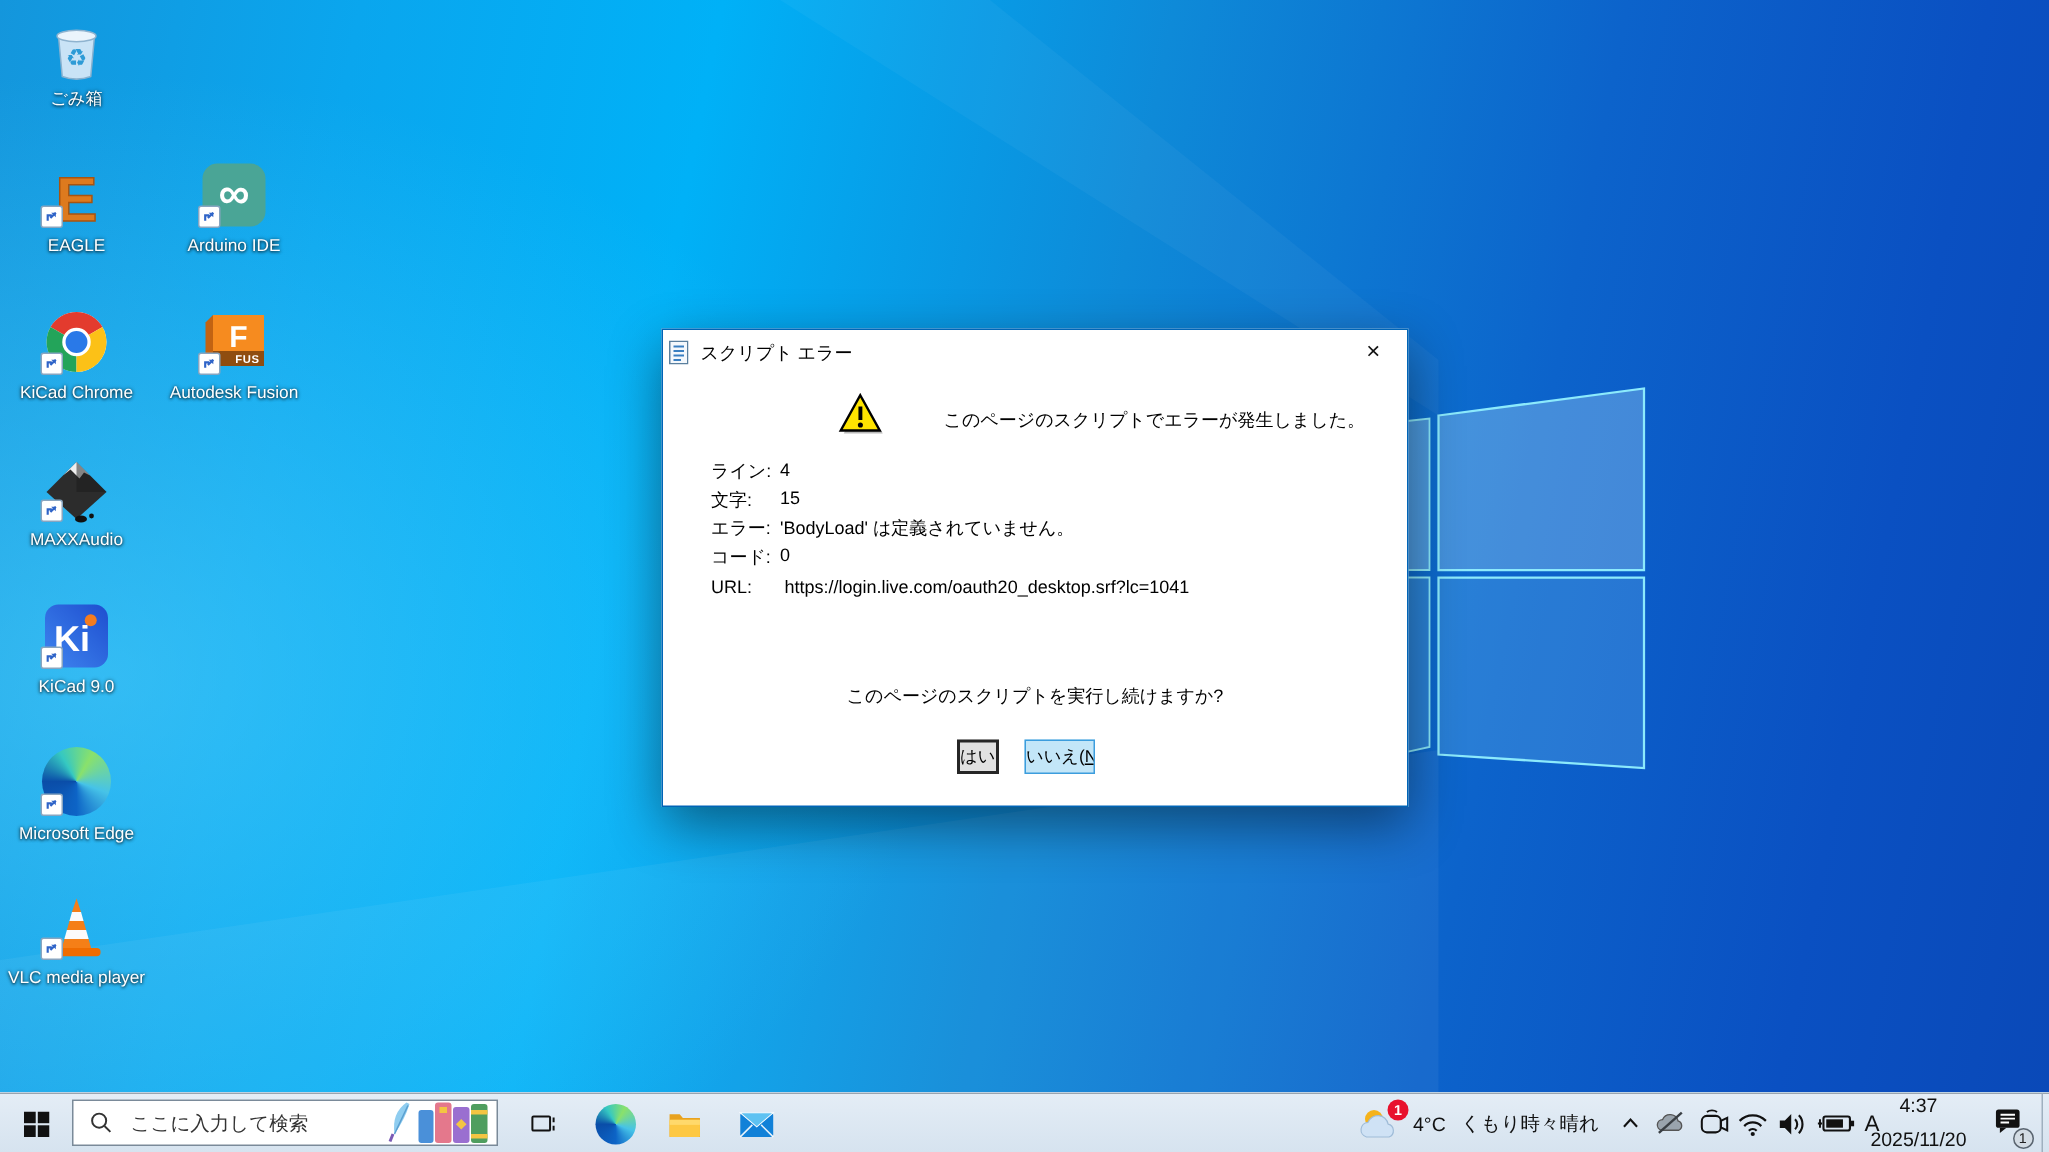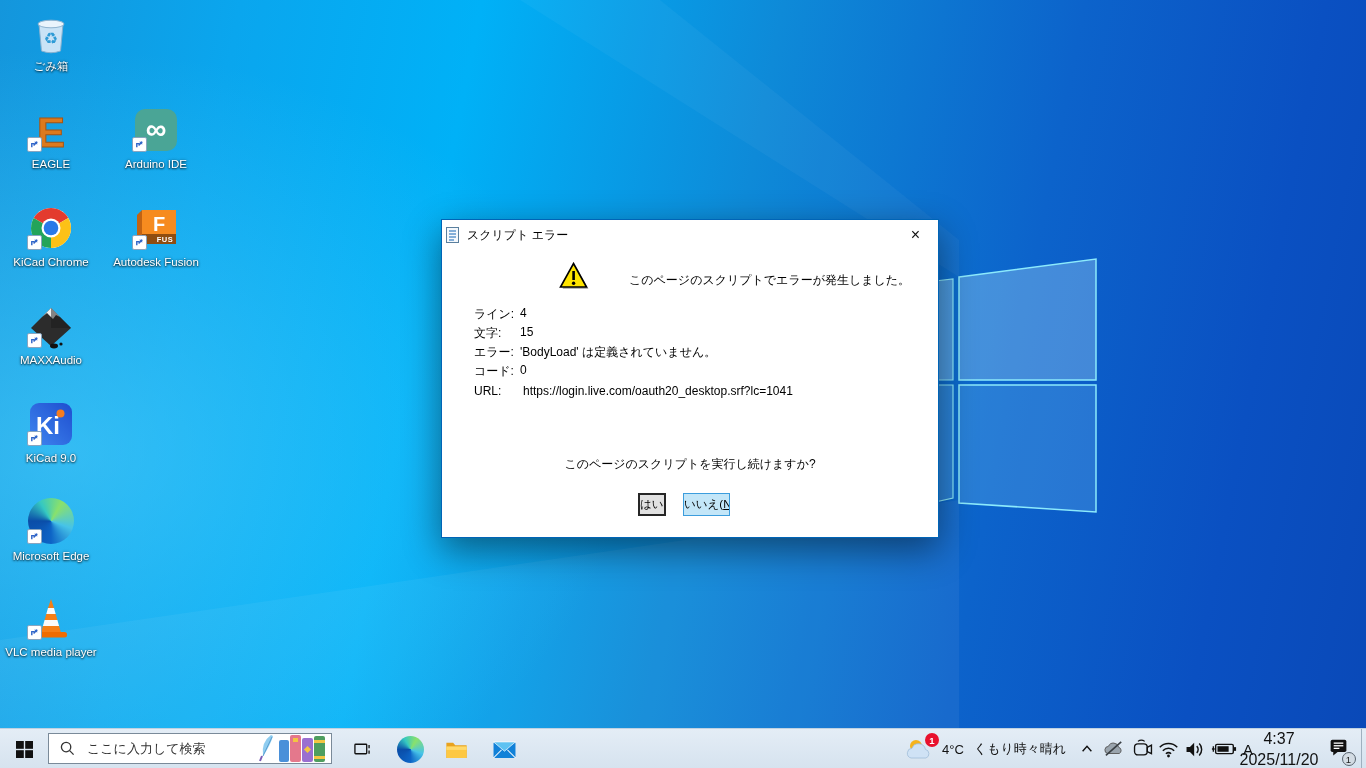--- a/index.html
+++ b/index.html
@@ -51,21 +51,21 @@
     box-sizing:border-box;display:flex;align-items:center;padding-left:11px;}
   .searchbox input{border:none;outline:none;background:transparent;font-size:13px;color:#222;width:150px;margin-left:10px;
     font-family:"Liberation Sans",sans-serif;}
   .searchbox input::placeholder{color:#333;opacity:1;}
   .books{position:absolute;right:2px;bottom:0px;}
   .weather{position:absolute;left:905px;top:0;height:40px;display:flex;align-items:center;font-size:13px;color:#111;}
   .wicn{position:relative;width:30px;height:26px;margin-right:7px;}
   .wbadge{position:absolute;top:-3px;right:-4px;width:14px;height:14px;border-radius:50%;background:#e8112d;color:#fff;
     font-size:9.5px;font-weight:bold;display:flex;align-items:center;justify-content:center;}
   .wtemp{margin-right:10px;text-align:right;}
-  .clock{position:absolute;left:1246px;top:0;width:66px;height:40px;font-size:16px;color:#111;text-align:center;
+  .clock{position:absolute;left:1246px;top:0;width:66px;height:40px;font-size:13px;color:#111;text-align:center;
     display:flex;flex-direction:column;justify-content:space-between;line-height:1.3;}
   .acwrap{position:relative;}
   .acbadge{position:absolute;right:-7px;bottom:-5px;width:14px;height:14px;border-radius:50%;background:#d3dce4;
     border:1px solid #5a6570;color:#222;font-size:9.5px;display:flex;align-items:center;justify-content:center;box-sizing:border-box;}
   .showdesk{position:absolute;right:0;top:0;width:4px;height:40px;border-left:1px solid #9fb0bf;}
   .ime{font-size:15px;color:#111;}
 </style>
 </head>
 <body>
 

